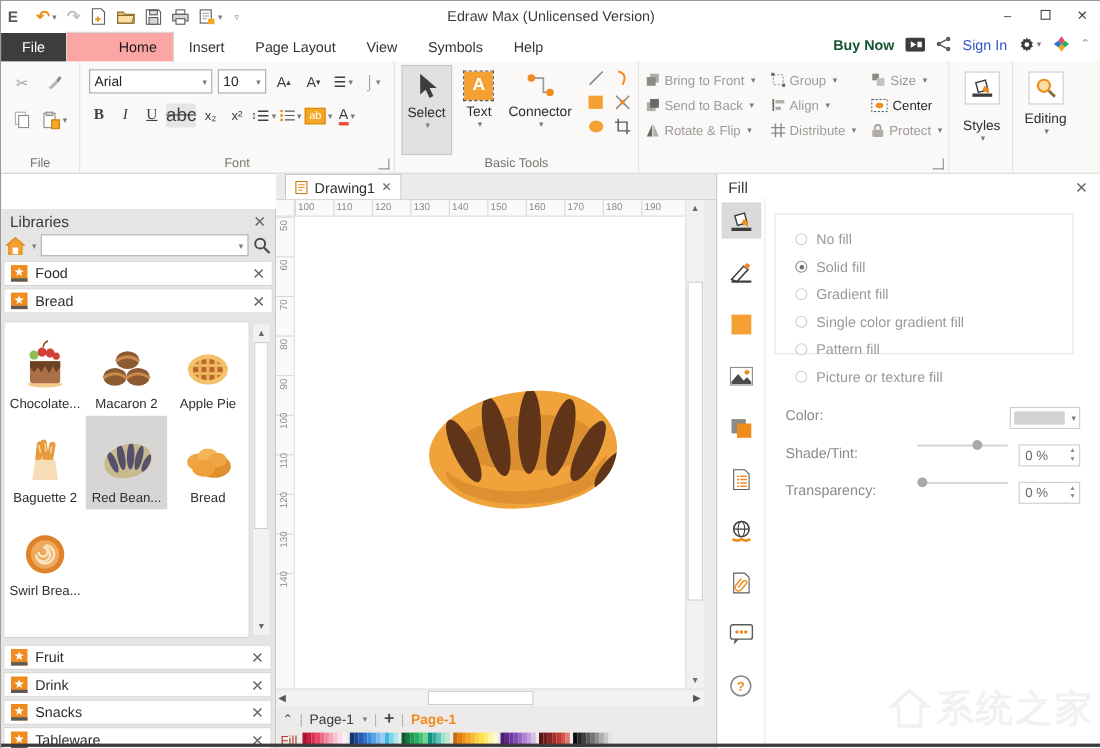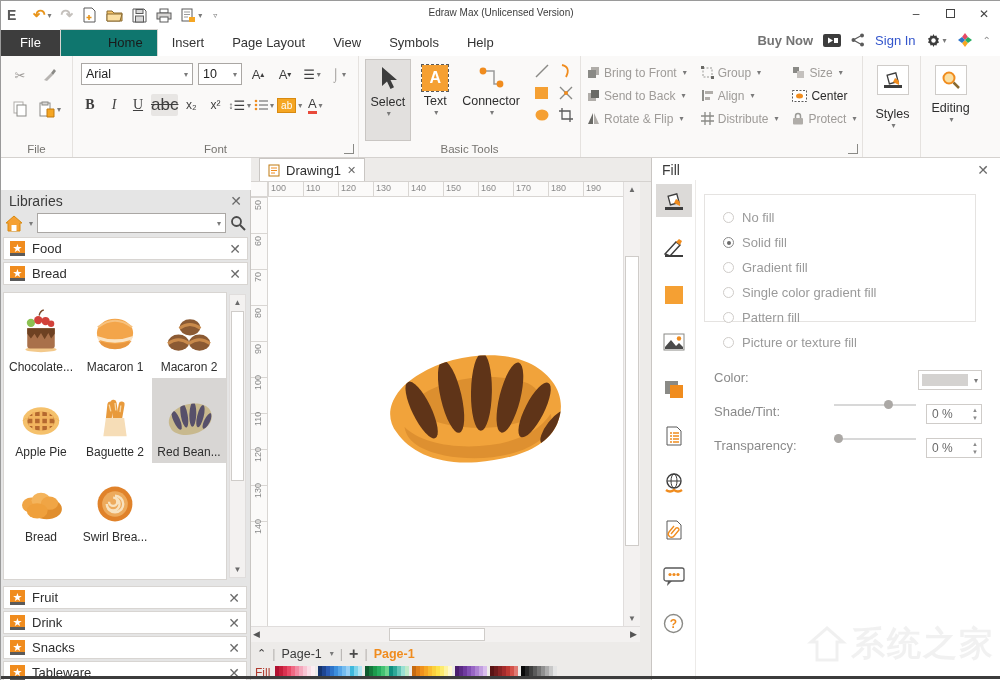--- a/index.html
+++ b/index.html
@@ -7,32 +7,32 @@
   #app { position:relative; width:1000px; height:680px; background:#fff; border:1px solid #9a9a9a; }
 
   
   #titlebar { position:absolute; left:0; top:0; width:1000px; height:28px; background:#fff; display:flex; align-items:center; }
   .qat { display:flex; align-items:center; gap:9px; padding-left:6px; }
   .qat .tbtn { display:inline-flex; align-items:center; font-size:14px; color:#5a5a5a; cursor:default; }
   .logo-e { width:17px; height:17px; background:#fff; color:#E8821A; font-weight:bold; font-size:15px; line-height:17px; text-align:center; }
   .undo { color:#E8941A; font-size:15px; font-weight:bold; }
   .redo { color:#c4c0bc; font-size:15px; font-weight:bold; }
   .dd { font-size:8px; color:#7a7a7a; margin-left:2px; }
-  .title-text { position:absolute; left:0; right:0; top:6px; text-align:center; font-size:10px; color:#3b3b3b; }
+  .title-text { position:absolute; left:0; right:0; top:6px; text-align:center; font-size:13px; color:#3b3b3b; }
   .winbtns { position:absolute; right:0; top:0; display:flex; }
   .winbtn { width:34px; height:25px; display:flex; align-items:center; justify-content:center; font-size:12px; color:#444; }
   .winbtn .box { width:9px; height:9px; border:1px solid #444; }
 
   
   #tabrow { position:absolute; left:0; top:28px; width:1000px; height:27px; background:#fff; display:flex; align-items:flex-end; }
   .rtab { padding:5px 14px 6px; font-size:13px; color:#333; cursor:default; }
   .rtab.file { background:#3d3d3d; color:#fff; padding:5px 19px 6px; }
-  .rtab.active { background:#0f766e; border:1px solid #d8d5d2; border-bottom:none; color:#1a1a1a;padding-left:47px; }
+  .rtab.active { background:#fca5a5; border:1px solid #d8d5d2; border-bottom:none; color:#1a1a1a;padding-left:47px; }
   #tabrow-right { position:absolute; right:8px; top:31px; display:flex; align-items:center; gap:10px; font-size:13px; }
-  .buy { color:#737373; font-weight:bold; }
+  .buy { color:#14532d; font-weight:bold; }
   .signin { color:#3355CC; }
   .mini-ico { display:inline-flex; align-items:center; }
 
   
   #ribbon { position:absolute; left:0; top:55px; width:1000px; height:102px; background:#FAF9F8; border-bottom:1px solid #d5d2cf; display:flex; }
   .rgroup { position:relative; height:100%; border-right:1px solid #e5e2df; padding:4px 6px 16px; }
   .rgroup-label { position:absolute; bottom:2px; left:0; right:0; text-align:center; font-size:11.5px; color:#767470; }
   .launcher { position:absolute; bottom:3px; right:4px; width:10px; height:10px; border-right:1.5px solid #8a8a86; border-bottom:1.5px solid #8a8a86; }
   .iconbtn { display:inline-flex; align-items:center; justify-content:center; min-width:22px; height:22px; font-size:13px; color:#3f3f3f; border-radius:2px; }
   .row { display:flex; align-items:center; }
@@ -525,31 +525,20 @@
               <ellipse cx="24" cy="43" rx="17" ry="3" fill="#F3C98B"></ellipse>
               <path d="M9 20 h30 v19 a3 3 0 0 1 -3 3 h-24 a3 3 0 0 1 -3 -3 z" fill="#A9704A"></path>
               <path d="M9 20 h30 v6 l-4 5 -3 -6 -4 7 -4 -7 -4 6 -3 -5 -4 5 -4 -5 z" fill="#6E4122"></path>
             </svg>
           </div>
           <div class="lbl">Chocolate...</div>
         </div>
         <div class="cell">
           <div>
             <svg width="46" height="42" viewBox="0 0 48 44">
-              <ellipse cx="24" cy="20" rx="19" ry="15" fill="#F3A54A"></ellipse>
-              <path d="M6 14 q18 -14 36 0" stroke="#F7C27F" stroke-width="2" fill="none"></path>
-              <path d="M5 23 q19 7 38 0 l-1.5 4 q-17.5 6 -35 0 z" fill="#FBE3C2"></path>
-              <path d="M6.5 28 q17.5 7 35 0 q-5 9 -17.5 9 q-12.5 0 -17.5 -9" fill="#E8963E"></path>
-            </svg>
-          </div>
-          <div class="lbl">Macaron 1</div>
-        </div>
-        <div class="cell">
-          <div>
-            <svg width="46" height="42" viewBox="0 0 48 44">
               <ellipse cx="25" cy="14" rx="11" ry="8.5" fill="#8B5A33"></ellipse>
               <path d="M14 15 q11 -8 22 0" stroke="#C98A4B" stroke-width="3" fill="none"></path>
               <ellipse cx="13" cy="30" rx="11" ry="8.5" fill="#8B5A33"></ellipse>
               <path d="M2 31 q11 -8 22 0" stroke="#C98A4B" stroke-width="3" fill="none"></path>
               <ellipse cx="35" cy="30" rx="11" ry="8.5" fill="#8B5A33"></ellipse>
               <path d="M24 31 q11 -8 22 0" stroke="#C98A4B" stroke-width="3" fill="none"></path>
             </svg>
           </div>
           <div class="lbl">Macaron 2</div>
         </div>

